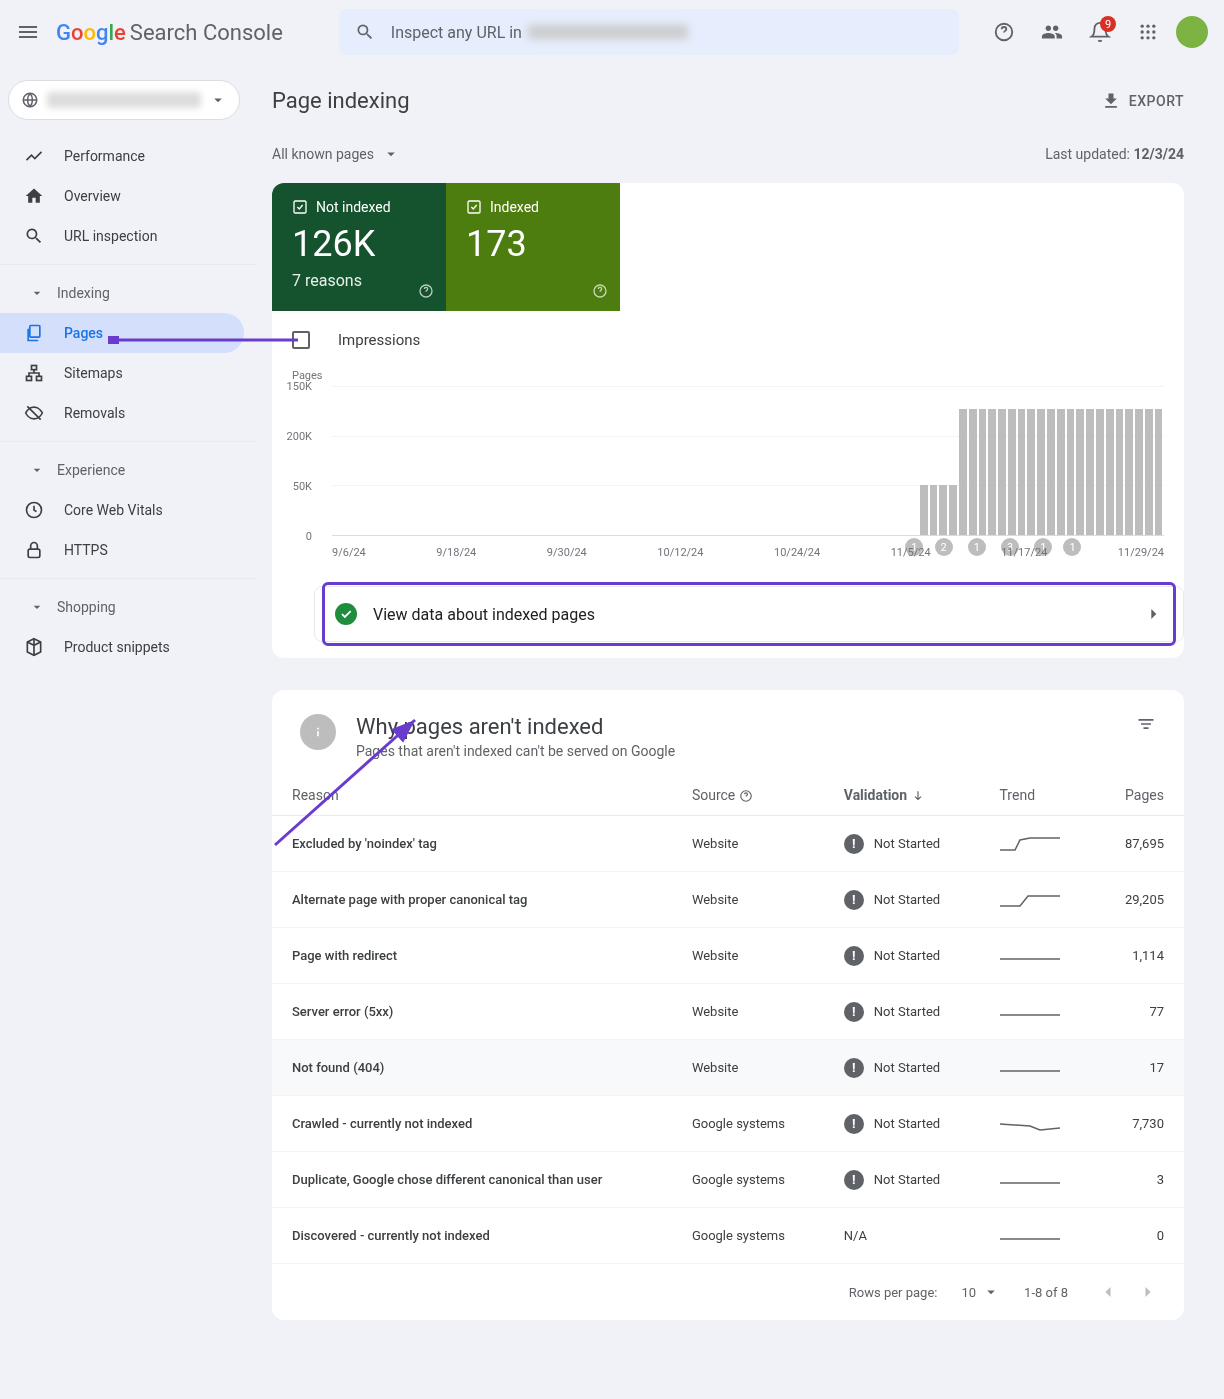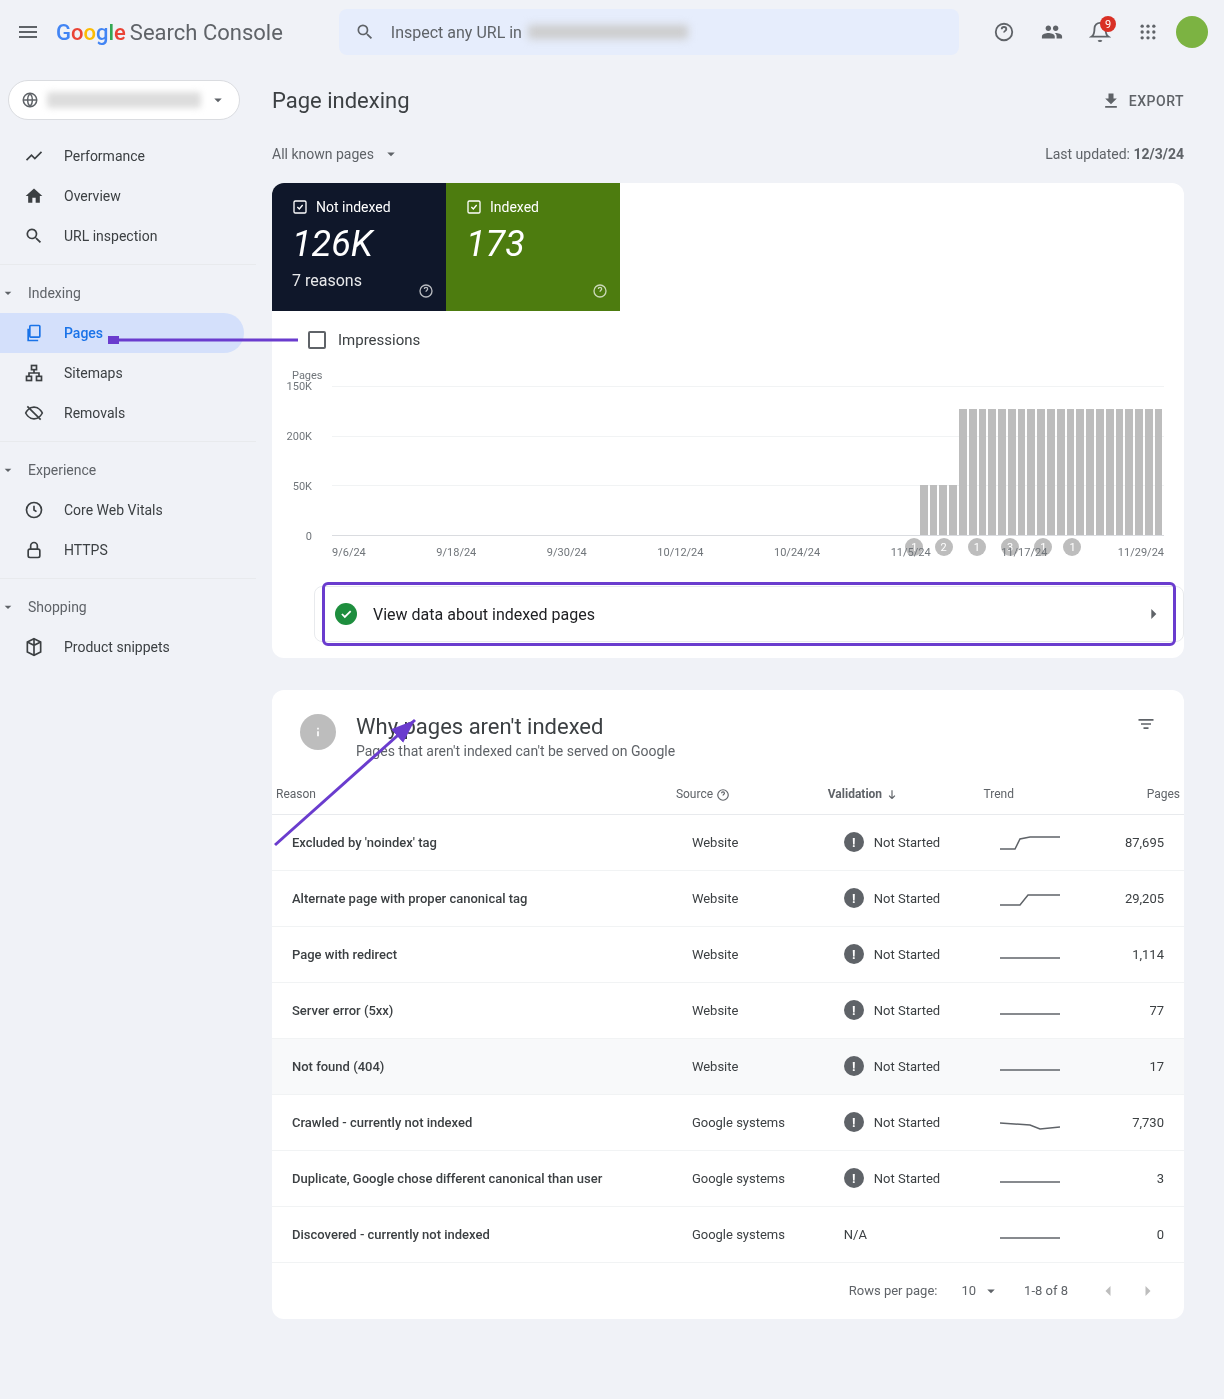--- a/index.html
+++ b/index.html
@@ -14,39 +14,39 @@
 .header-icons { margin-left: auto; display: flex; align-items: center; gap: 8px; }
 .icon-btn { width: 40px; height: 40px; display: flex; align-items: center; justify-content: center; border-radius: 50%; cursor: pointer; color: #5f6368; position: relative; }
 .badge { position: absolute; top: 4px; right: 4px; background: #d93025; color: white; font-size: 11px; border-radius: 10px; min-width: 16px; height: 16px; display: flex; align-items: center; justify-content: center; padding: 0 3px; }
 .avatar { width: 32px; height: 32px; border-radius: 50%; background: #7cb342; }
 .content-wrap { display: flex; }
 .sidebar { width: 256px; padding: 8px 0; }
 .property-selector { margin: 8px 16px 16px 8px; height: 40px; border: 1px solid #dadce0; border-radius: 20px; display: flex; align-items: center; padding: 0 12px; cursor: pointer; gap: 8px; color: #5f6368; background: #fff; }
 .property-selector .blur { flex: 1; height: 16px; background: #ddd; filter: blur(3px); border-radius: 3px; }
 .nav-item { display: flex; align-items: center; height: 40px; padding: 0 24px; font-size: 14px; color: #3c4043; cursor: pointer; border-radius: 0 20px 20px 0; margin-right: 12px; gap: 20px; position: relative; }
 .nav-item.active { background: #d4e0fb; color: #1a73e8; font-weight: 500; }
-.nav-section { display: flex; align-items: center; height: 40px; padding: 0 0; font-size: 14px; color: #5f6368; cursor: pointer; gap: 12px; }
+.nav-section { display: flex; align-items: center; height: 40px; padding: 0 29px; font-size: 14px; color: #5f6368; cursor: pointer; gap: 12px; }
 .nav-divider { border-top: 1px solid #e8eaed; margin: 8px 0; }
 .main { flex: 1; padding: 24px 32px 24px 16px; max-width: 960px; }
 .page-header { display: flex; align-items: center; justify-content: space-between; margin-bottom: 32px; }
 .page-title { font-size: 22px; color: #3c4043; font-weight: 400; }
 .export-btn { display: flex; align-items: center; gap: 8px; color: #5f6368; font-size: 14px; font-weight: 500; cursor: pointer; letter-spacing: 0.5px; }
 .filter-row { display: flex; align-items: center; justify-content: space-between; margin-bottom: 20px; font-size: 14px; color: #5f6368; }
 .filter-dd { display: flex; align-items: center; gap: 8px; cursor: pointer; }
 .last-updated { font-size: 14px; }
 .card { background: #fff; border-radius: 12px; margin-bottom: 32px; overflow: hidden; }
 .stat-tabs { display: flex; }
 .stat-tab { width: 174px; height: 128px; padding: 16px 20px; color: #fff; position: relative; }
-.stat-tab.gray { background: #0f172a; }
+.stat-tab.gray { background: #14532d; }
 .stat-tab.green { background: #4d7c0f; }
 .stat-label { display: flex; align-items: center; gap: 8px; font-size: 14px; margin-bottom: 8px; }
-.stat-value { font-size: 36px; font-weight: 400; font-style: italic; }
+.stat-value { font-size: 36px; font-weight: 400; }
 .stat-sub { font-size: 16px; margin-top: 6px; opacity: 0.9; }
 .stat-help { position: absolute; bottom: 12px; right: 12px; opacity: 0.7; }
-.impressions-row { display: flex; align-items: center; padding: 20px 36px 12px; gap: 12px; font-size: 15px; color: #3c4043; }
+.impressions-row { display: flex; align-items: center; padding: 20px 20px 12px; gap: 28px; font-size: 15px; color: #3c4043; }
 .checkbox { width: 18px; height: 18px; border: 2px solid #5f6368; border-radius: 2px; }
 .chart-area { padding: 8px 20px 20px; }
 .chart-ylabel { font-size: 11px; color: #70757a; margin-bottom: 4px; }
 .chart { position: relative; height: 180px; }
 .y-ticks { position: absolute; left: 0; top: 0; height: 150px; width: 40px; font-size: 11px; color: #70757a; }
 .y-tick { position: absolute; right: 20px; transform: translateY(-50%); }
 .plot { position: absolute; left: 40px; right: 0; top: 0; height: 150px; border-bottom: 1px solid #dadce0; }
 .gridline { position: absolute; left: 0; right: 0; border-top: 1px solid #f1f3f4; }
 .bars { position: absolute; left: 0; right: 0; bottom: 0; height: 150px; display: flex; align-items: flex-end; }
 .bar { flex: 1; background: #bdbdbd; margin: 0 1px; }
@@ -59,21 +59,21 @@
 .annotation-box { border: 3px solid #6a3cce; border-radius: 6px; position: absolute; inset: -4px 8px 12px 8px; pointer-events: none; }
 .arrow1 { position: absolute; top: 336px; left: 108px; pointer-events: none; }
 .arrow2 { position: absolute; top: 710px; left: 270px; pointer-events: none; }
 .reasons-card { background: #fff; border-radius: 12px; }
 .reasons-header { display: flex; align-items: flex-start; padding: 24px 28px 16px; gap: 20px; }
 .info-circle { width: 36px; height: 36px; border-radius: 50%; background: #bdbdbd; color: #fff; display: flex; align-items: center; justify-content: center; flex-shrink: 0; }
 .reasons-title { font-size: 22px; color: #3c4043; margin-bottom: 4px; }
 .reasons-sub { font-size: 14px; color: #5f6368; }
 .filter-icon { margin-left: auto; color: #5f6368; cursor: pointer; }
 table { width: 100%; border-collapse: collapse; font-size: 13px; }
-th { text-align: left; padding: 12px 4px; font-weight: 400; color: #5f6368; font-size: 12px; border-bottom: 1px solid #e8eaed; }
+th { text-align: left; padding: 12px 20px; font-weight: 400; color: #5f6368; font-size: 14px; border-bottom: 1px solid #e8eaed; }
 th.right, td.right { text-align: right; }
 td { padding: 16px 20px; border-bottom: 1px solid #f1f3f4; color: #3c4043; }
 tr.hover { background: #f8f9fa; }
 .validation-cell { display: flex; align-items: center; gap: 10px; }
 .exclaim { width: 20px; height: 20px; border-radius: 50%; background: #5f6368; color: #fff; display: flex; align-items: center; justify-content: center; font-size: 13px; font-weight: bold; }
 .sparkline { width: 60px; height: 20px; }
 .pagination { display: flex; align-items: center; justify-content: flex-end; padding: 12px 20px; gap: 24px; font-size: 13px; color: #5f6368; }
 .page-select { display: flex; align-items: center; gap: 6px; }
 .page-nav { display: flex; gap: 8px; }
 .page-nav-btn { width: 32px; height: 32px; display: flex; align-items: center; justify-content: center; color: #bdbdbd; cursor: pointer; }

